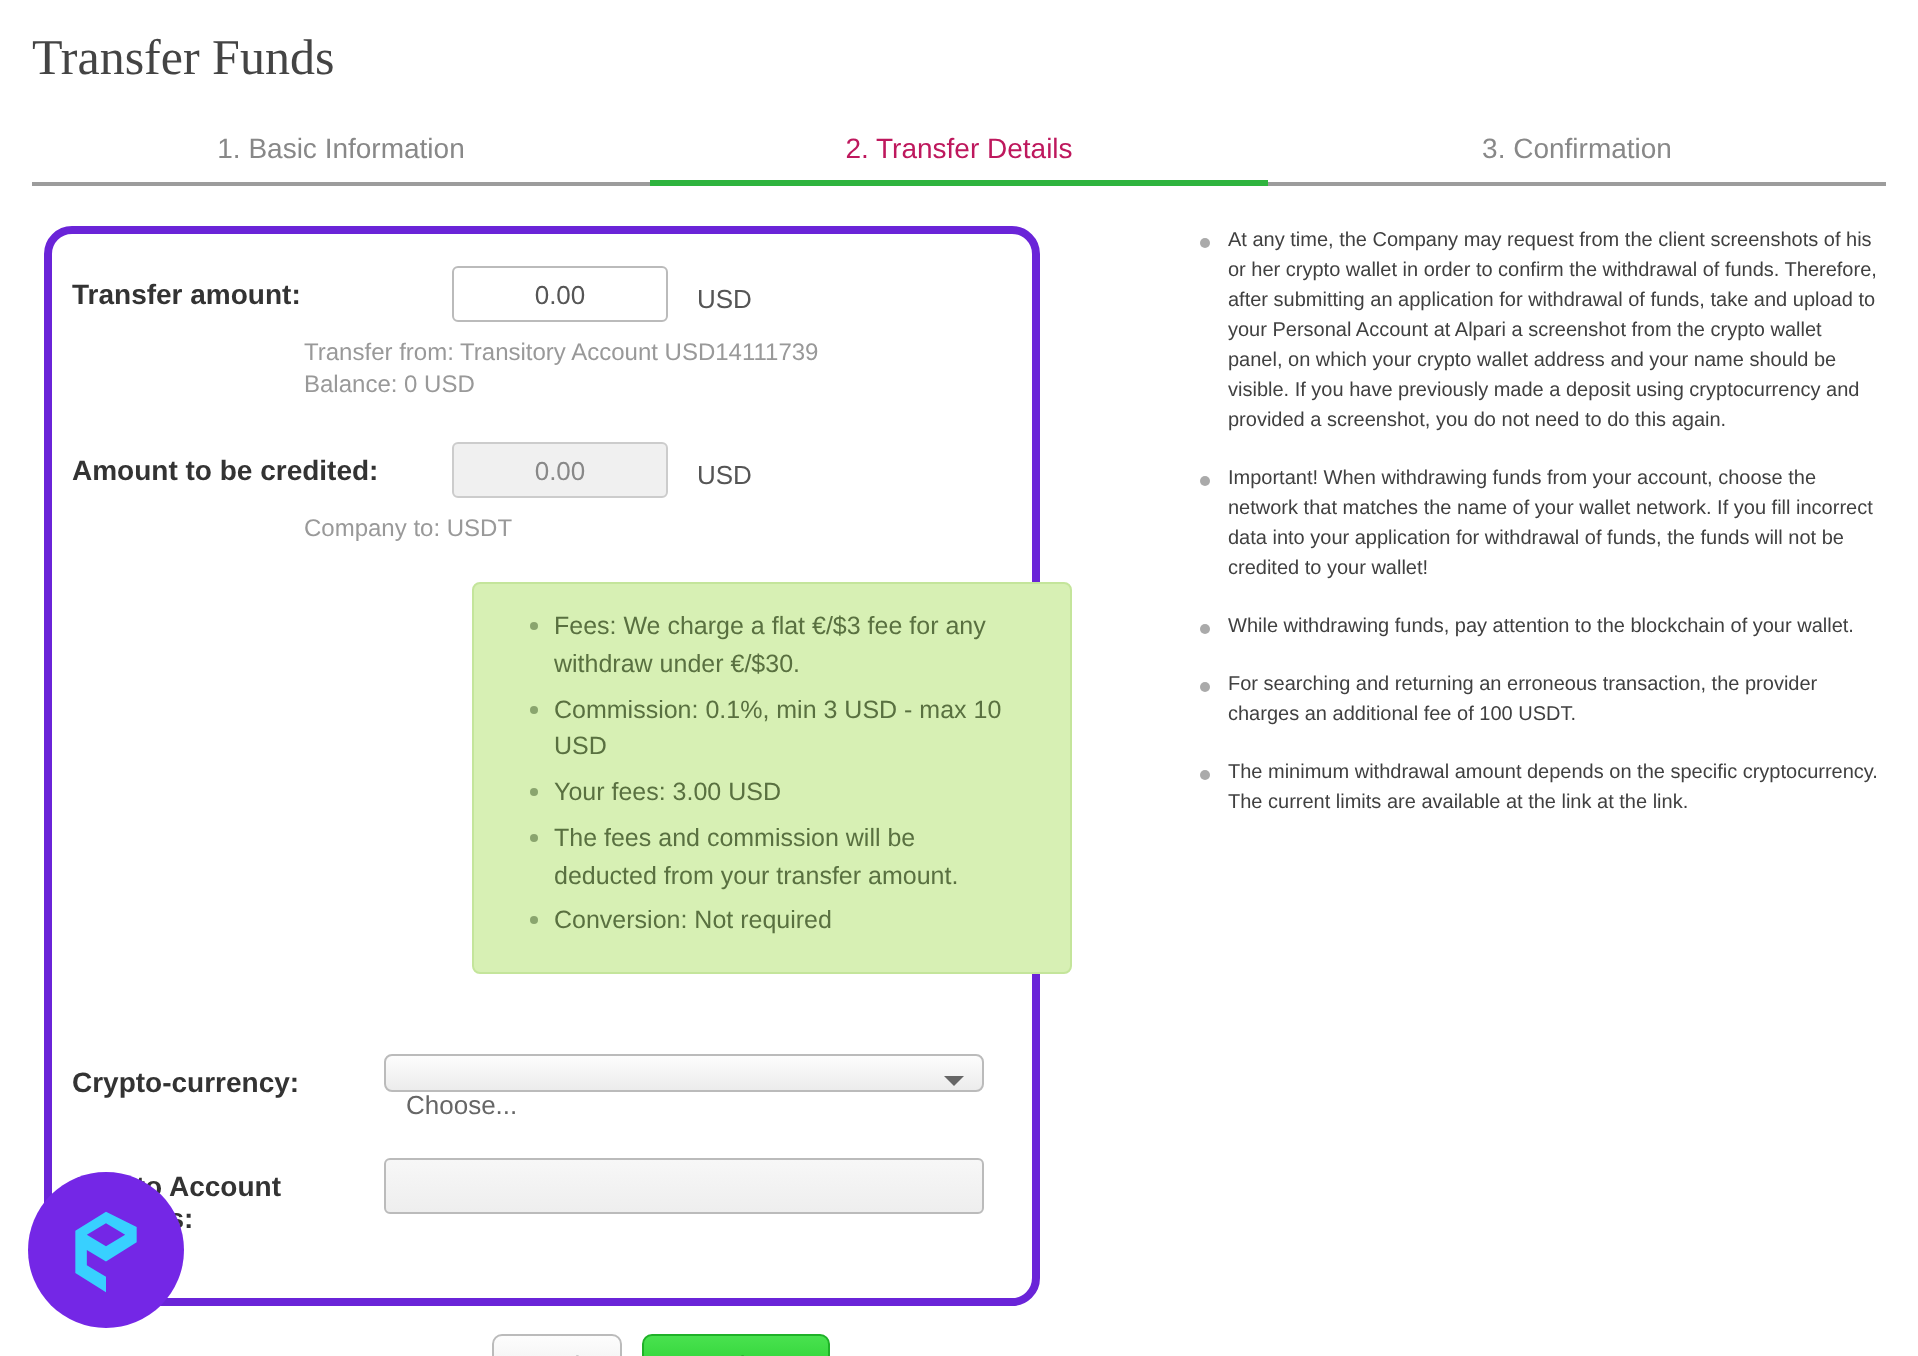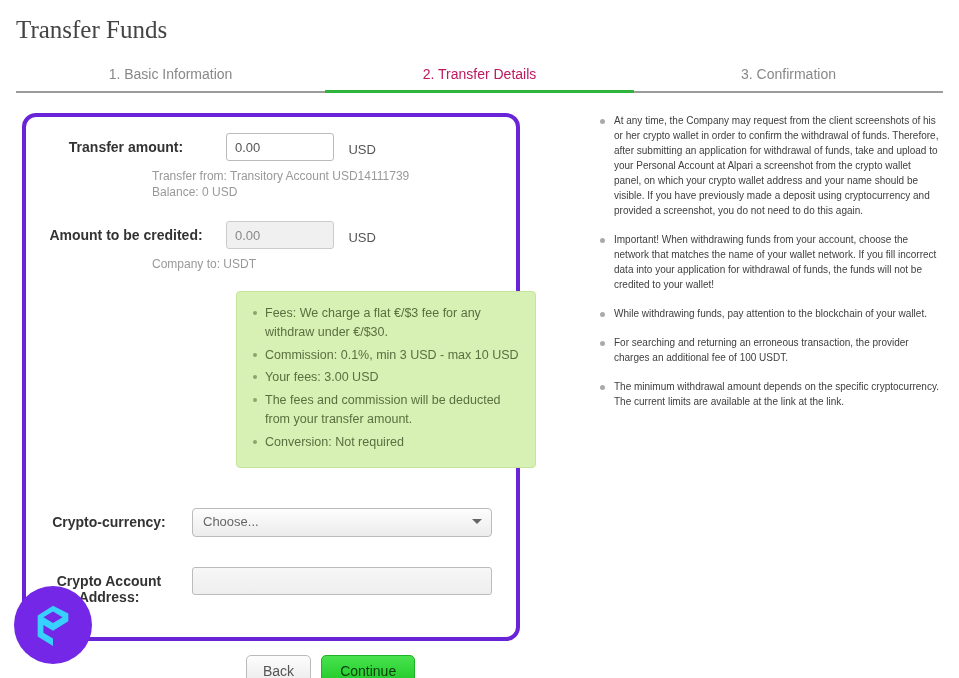--- a/index.html
+++ b/index.html
@@ -48,35 +48,35 @@
     padding: 16px 24px 24px 10px;
     position: relative;
   }
   .form-row {
     display: flex;
     align-items: flex-start;
     margin-bottom: 8px;
   }
   .form-label {
     width: 190px;
-    text-align: center;
+    text-align: left;
     font-weight: 700;
     font-size: 14px;
     color: #333;
     padding-top: 6px;
     padding-right: 10px;
   }
   .form-field { flex: 1; }
   .text-input {
     width: 108px;
     height: 28px;
     border: 1px solid #bbb;
     border-radius: 3px;
     padding: 0 8px;
-    text-align: left;
+    text-align: center;
     font-size: 13px;
     color: #555;
     background: #fff;
   }
   .text-input.ro {
     background: #f0f0f0;
     color: #888;
     border: 1px solid #ccc;
   }
   .text-input-full {
@@ -101,46 +101,46 @@
     color: #999;
     margin-top: 6px;
     margin-left: 116px;
   }
   .select-wrap {
     position: relative;
     width: 300px;
   }
   .select-box {
     width: 100%;
-    height: 29px;
+    height: 19px;
     border: 1px solid #bbb;
     border-radius: 4px;
     background: linear-gradient(#fdfdfd,#ececec);
-    padding: 0 26px 0 10px;
+    padding: 12px 26px 0 10px;
     font-size: 13px;
     color: #666;
     line-height: 26px;
     cursor: pointer;
   }
   .select-caret {
     position: absolute;
     right: 10px;
     top: 11px;
     width: 0; height: 0;
     border-left: 5px solid transparent;
     border-right: 5px solid transparent;
     border-top: 5px solid #666;
   }
   .fees-box {
     margin-left: 200px;
     width: 300px;
     background: #d7f0b4;
     border: 1px solid #c4e59b;
     border-radius: 4px;
-    padding: 12px 16px;
+    padding: 12px 28px;
     margin-top: 20px;
     margin-bottom: 40px;
   }
   .fees-box ul { list-style: none; }
   .fees-box li {
     position: relative;
     padding-left: 12px;
     font-size: 12.5px;
     color: #597040;
     line-height: 1.5;

